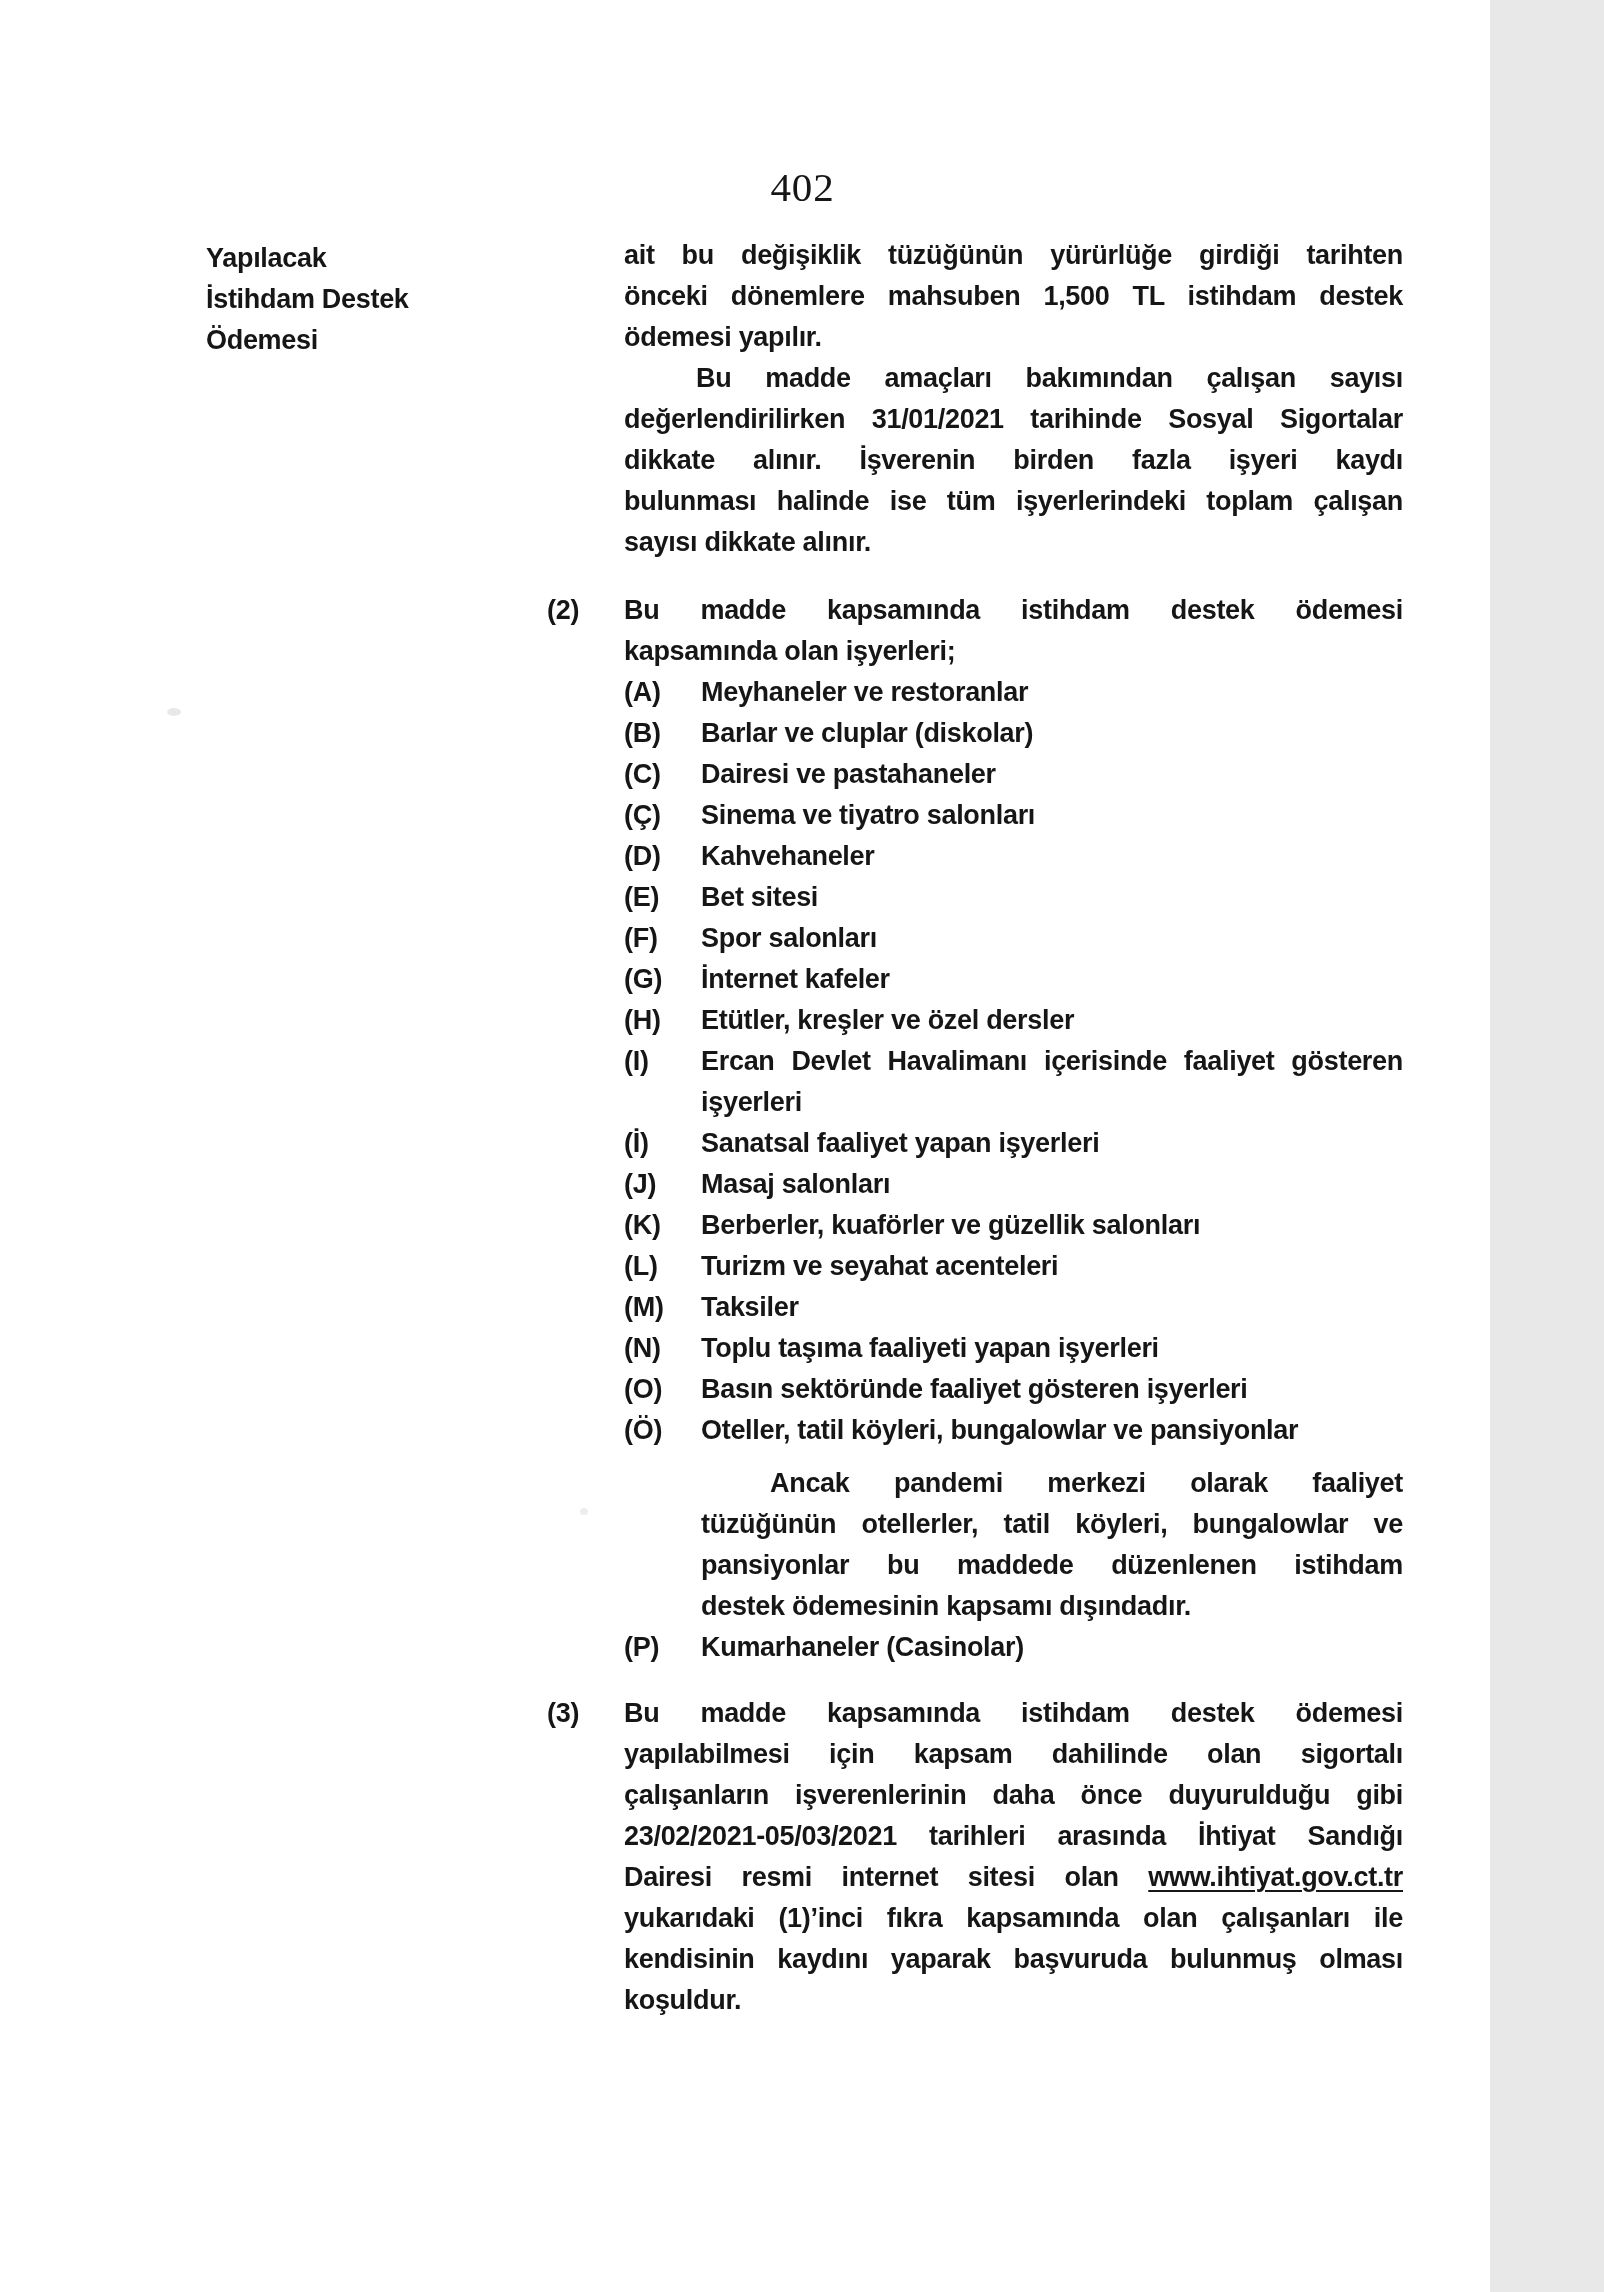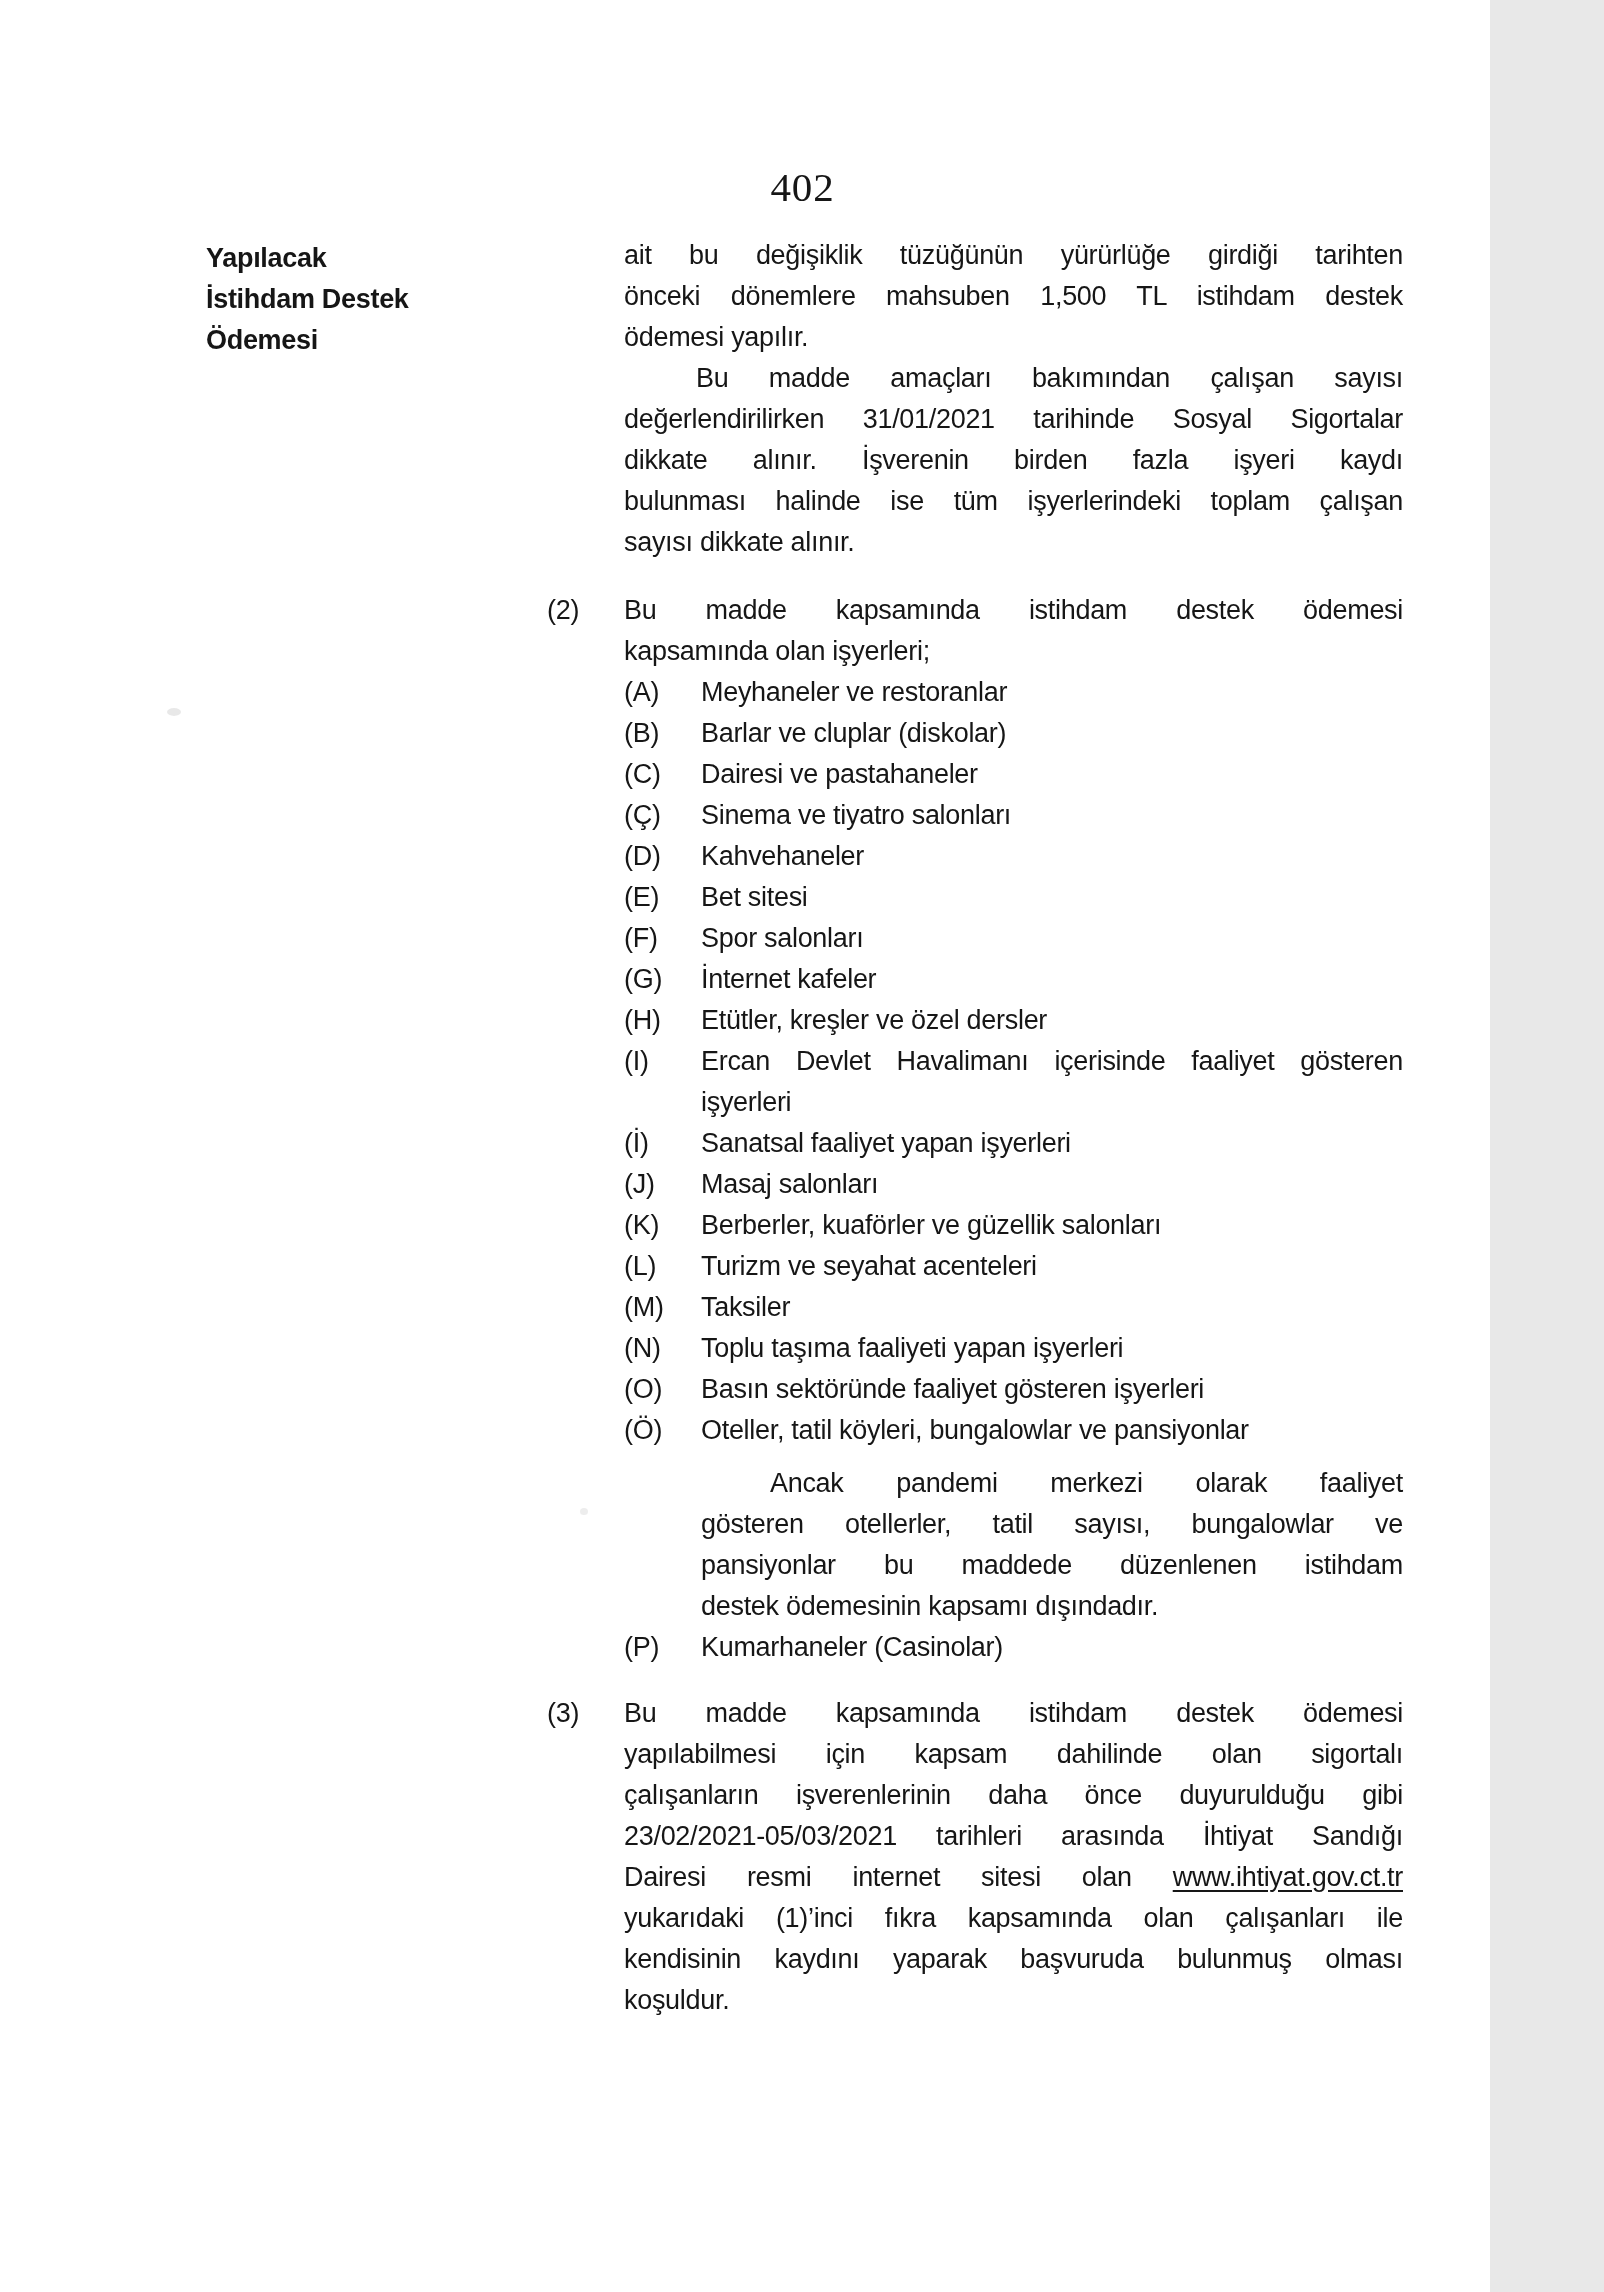--- a/index.html
+++ b/index.html
@@ -20,21 +20,21 @@
     letter-spacing:0.9px;
   }
   .margin-label {
     position:absolute; left:206px; top:238px; width:376px;
     font-size:27px; font-weight:700; line-height:41px;
     letter-spacing:-0.3px;
   }
   .margin-label .line { text-align:left; text-align-last:left; }
   .content {
     position:absolute; left:547px; top:235px; width:856px;
-    font-size:27px; font-weight:400; line-height:41px;
+    font-size:27px; font-weight:700; line-height:41px;
     letter-spacing:-0.3px;
   }
   .line { text-align:justify; text-align-last:justify; }
   .line.last { text-align:left; text-align-last:left; }
   .line.indent { text-indent:72px; }
   .note .line.indent { text-indent:69px;margin-top:12px; }
   .block { padding-left:77px; }
   .numbered { position:relative; }
   .item-number { position:absolute; left:0; top:0; line-height:41px; }
   .item2 { margin-top:27px; }
@@ -193,21 +193,21 @@
             </div>
           </div>
           <div class="sub-row">
             <div class="sub-letter">(Ö)</div>
             <div class="sub-text">
               <div class="line last">Oteller, tatil köyleri, bungalowlar ve pansiyonlar</div>
             </div>
           </div>
           <div class="note">
             <div class="line indent">Ancak pandemi merkezi olarak faaliyet</div>
-            <div class="line">gösteren otellerler, tatil sayısı, bungalowlar ve</div>
+            <div class="line">tüzüğünün otellerler, tatil köyleri, bungalowlar ve</div>
             <div class="line">pansiyonlar bu maddede düzenlenen istihdam</div>
             <div class="line last">destek ödemesinin kapsamı dışındadır.</div>
           </div>
           <div class="sub-row">
             <div class="sub-letter">(P)</div>
             <div class="sub-text">
               <div class="line last">Kumarhaneler (Casinolar)</div>
             </div>
           </div>
         </div>

